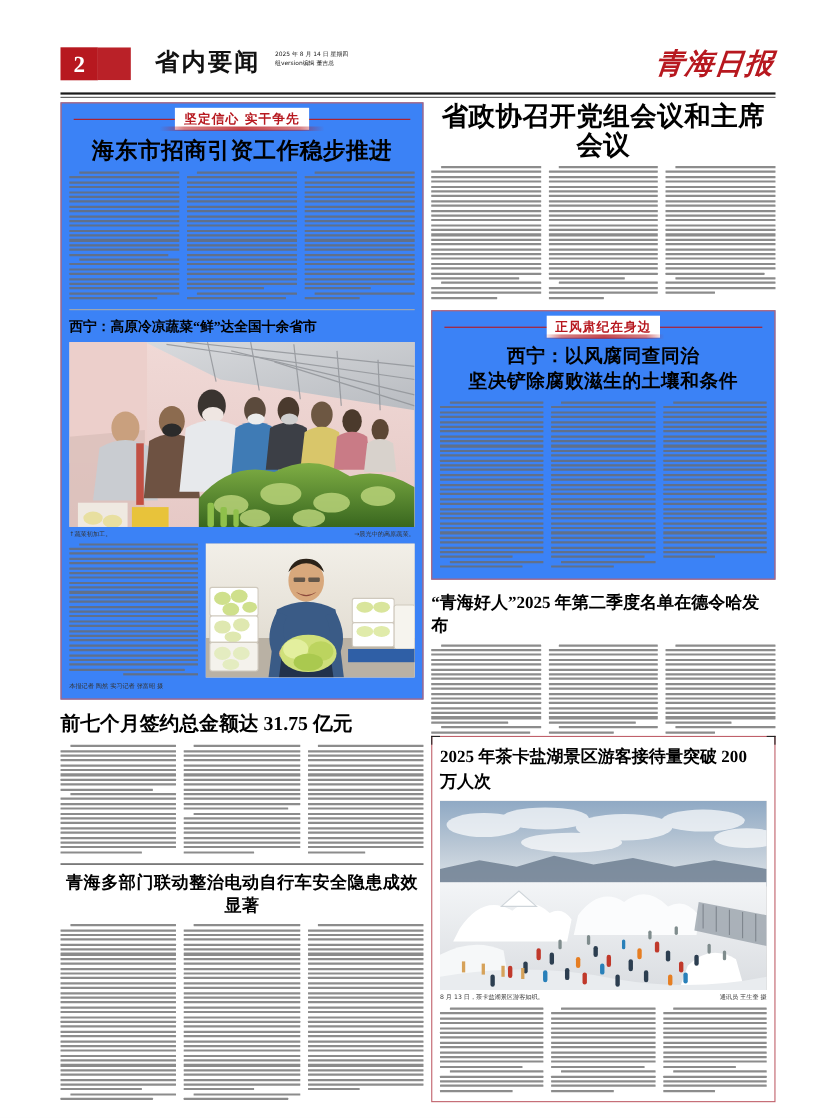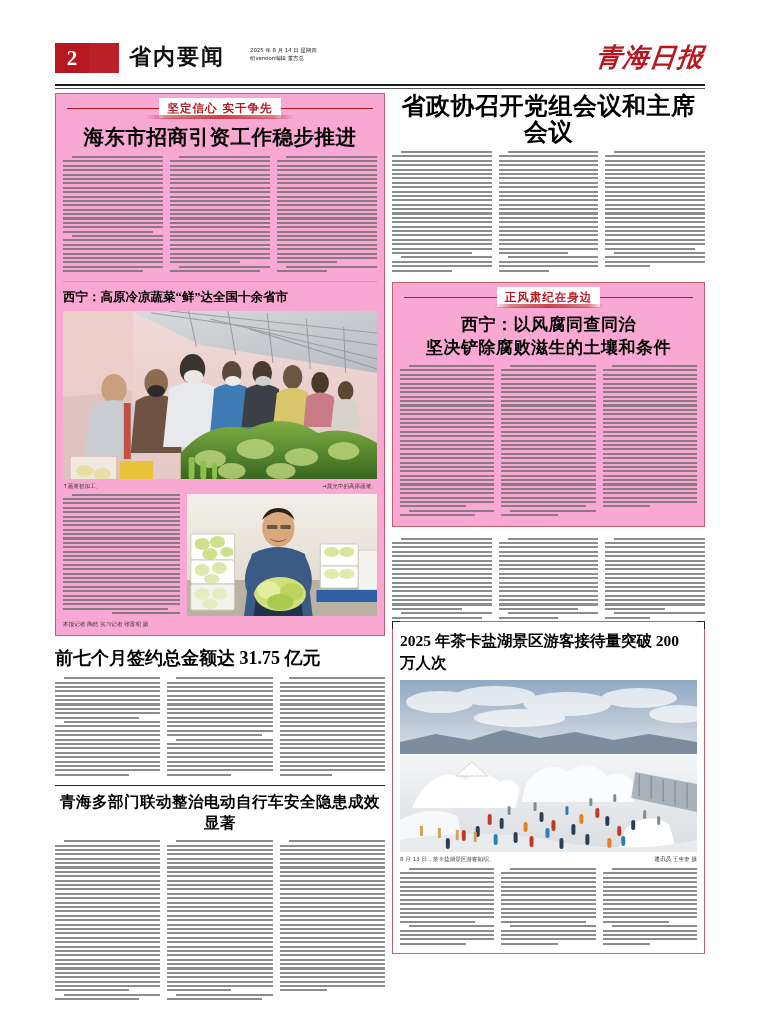--- a/index.html
+++ b/index.html
@@ -23,21 +23,21 @@
     font-family:"Liberation Serif",serif;font-weight:bold;
     font-size:21px;text-align:center;line-height:30px;
   }
   .pagenum-tail{
     position:absolute;left:34px;top:3px;width:30px;height:30px;
     background:#b7181f;
     clip-path:polygon(0 0,100% 0,100% 100%,0 100%);
     opacity:.96;
   }
   .section-title{
-    position:absolute;left:74px;top:2px;
+    position:absolute;left:86px;top:2px;
     font-family:"DejaVu Sans","Liberation Sans",sans-serif;
     font-weight:bold;font-size:22px;letter-spacing:2px;color:#111;
   }
   .dateblock{
     position:absolute;left:195px;top:6px;
     font-family:"DejaVu Sans","Liberation Sans",sans-serif;
     font-size:5.4px;line-height:8px;color:#222;
   }
   .dateblock div{white-space:nowrap;}
   .masthead-logo{
@@ -60,21 +60,21 @@
 
   
   .colL{position:absolute;left:55px;top:93px;width:330px;}
   .colR{position:absolute;left:392px;top:93px;width:313px;}
 
   
   .boxed{
     border:1.1px solid #c0606a;
     padding:6px 7px 7px 7px;
     position:relative;
-    background:#f9a8d4;
+    background:#3b82f6;
   }
   .boxed::before,.boxed::after{content:"";position:absolute;}
 
   
   .ribbon-wrap{
     position:relative;height:20px;margin:-14px 0 6px 0;text-align:center;
   }
   .ribbon-line{
     position:absolute;top:10px;left:4px;right:4px;height:0;
     border-top:1px solid #b7181f;
@@ -877,20 +877,21 @@
             <div class="ln"></div>
             <div class="ln"></div>
           <div class="ln"></div>
             <div class="ln"></div>
             <div class="ln s50"></div>
         </div>
       </div>
     </div>
 
     <div style="margin-top:11px;">
+      <div class="h-serif" style="font-size:15.5px;line-height:21px;">“青海好人”2025 年第二季度名单在德令哈发布</div>
       <div class="body-cols">
         <div class="bcol">
           <div class="ln ind"></div>
             <div class="ln"></div>
             <div class="ln"></div>
             <div class="ln"></div>
             <div class="ln"></div>
           <div class="ln"></div>
             <div class="ln"></div>
             <div class="ln"></div>

